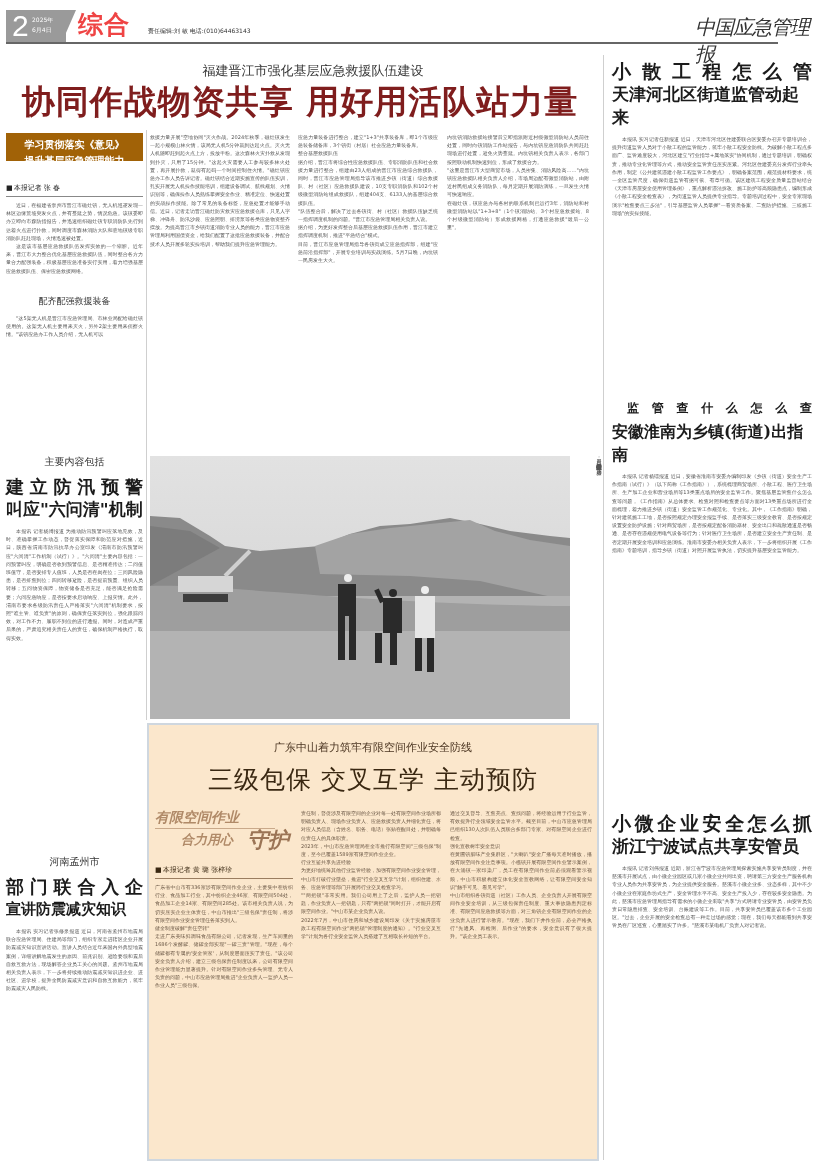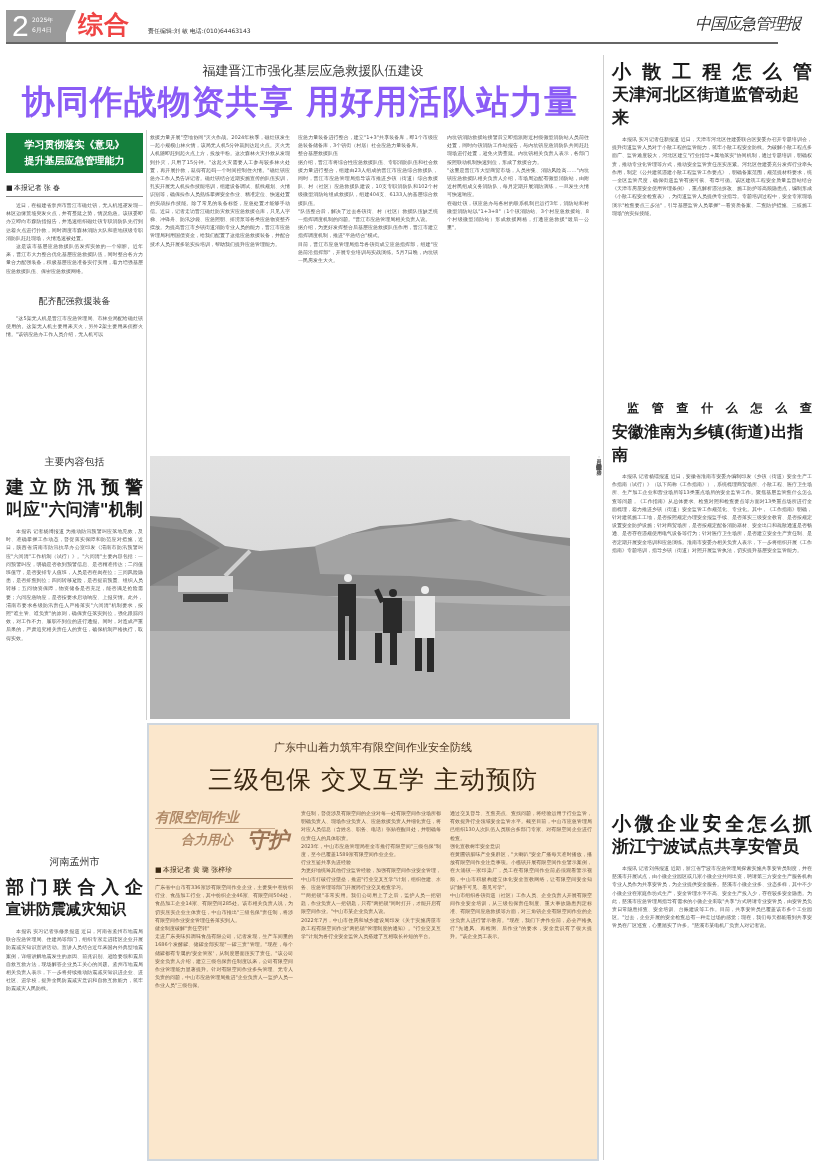--- a/index.html
+++ b/index.html
@@ -8,31 +8,31 @@
   .abs { position: absolute; }
 
   
   .mast-num { left: 6px; top: 10px; width: 60px; height: 32px; background: #9a9a9a; color: #fff; }
   .mast-num .n { position: absolute; left: 6px; top: -1px; font-size: 30px; font-family: "Liberation Sans", sans-serif; }
   .mast-num .d { position: absolute; left: 26px; top: 5px; font-size: 6px; line-height: 10px; border-left: 0; }
   .mast-tri { left: 62px; top: 10px; width: 0; height: 0; border-top: 32px solid #9a9a9a; border-right: 14px solid transparent; }
   .mast-section { left: 78px; top: 8px; font-size: 25px; font-weight: bold; color: #ef4444; letter-spacing: 1px; }
   .mast-editor { left: 148px; top: 27px; font-size: 6px; color: #333; }
   .mast-line { left: 6px; top: 42px; width: 772px; height: 2px; background: #666; }
-  .mast-logo { left: 695px; top: 14px; font-family: "DejaVu Serif", serif; font-size: 16px; font-style: italic; color: #333; letter-spacing: -1px; }
+  .mast-logo { left: 695px; top: 14px; font-family: "DejaVu Serif", serif; font-size: 20px; font-style: italic; color: #333; letter-spacing: -1px; }
 
   
   .kicker { font-family: "DejaVu Serif", serif; color: #333; text-align: center; }
   .top-kicker { left: 13px; top: 62px; width: 600px; font-size: 13px; }
-  .top-title { left: 0; top: 80px; width: 600px; text-align: center; font-size: 33px; font-weight: bold; color: #8b5cf6; letter-spacing: 1px; }
+  .top-title { left: 0; top: 80px; width: 600px; text-align: center; font-size: 33px; font-weight: bold; color: #7f1d1d; letter-spacing: 1px; }
 
   .body-text { font-size: 5px; line-height: 8.2px; color: #555; text-align: justify; overflow: hidden; }
   .body-text .p { text-indent: 10px; }
 
-  .col-box { left: 6px; top: 133px; width: 137px; height: 40px; background: #15803d; color: #fff; text-align: center; font-size: 10px; font-weight: bold; line-height: 16px; padding-top: 4px; }
+  .col-box { left: 6px; top: 133px; width: 137px; height: 28px; background: #a16207; color: #fff; text-align: center; font-size: 10px; font-weight: bold; line-height: 16px; padding-top: 4px; }
   .byline { font-size: 7px; color: #222; border-bottom: 1px solid #888; padding-bottom: 3px; }
   .byline::before { content: "■"; font-size: 7px; margin-right: 1px; }
   .subhead { font-family: "DejaVu Serif", serif; text-align: center; font-size: 9px; color: #333; }
 
   .photo { left: 150px; top: 456px; width: 420px; height: 263px; overflow: hidden; background: #bdbdbd; }
   .caption-v { left: 573px; top: 455px; width: 30px; height: 265px; writing-mode: vertical-rl; font-size: 5px; line-height: 9px; color: #555; }
 
   .side-title { font-family: "DejaVu Serif", serif; font-weight: bold; color: #1b1b1b; text-align: justify; text-align-last: justify; font-size: 18px; line-height: 23px; }
   .side-title2 { font-family: "DejaVu Serif", serif; font-weight: bold; color: #1b1b1b; font-size: 17px; line-height: 23px; letter-spacing: 0; }
 

